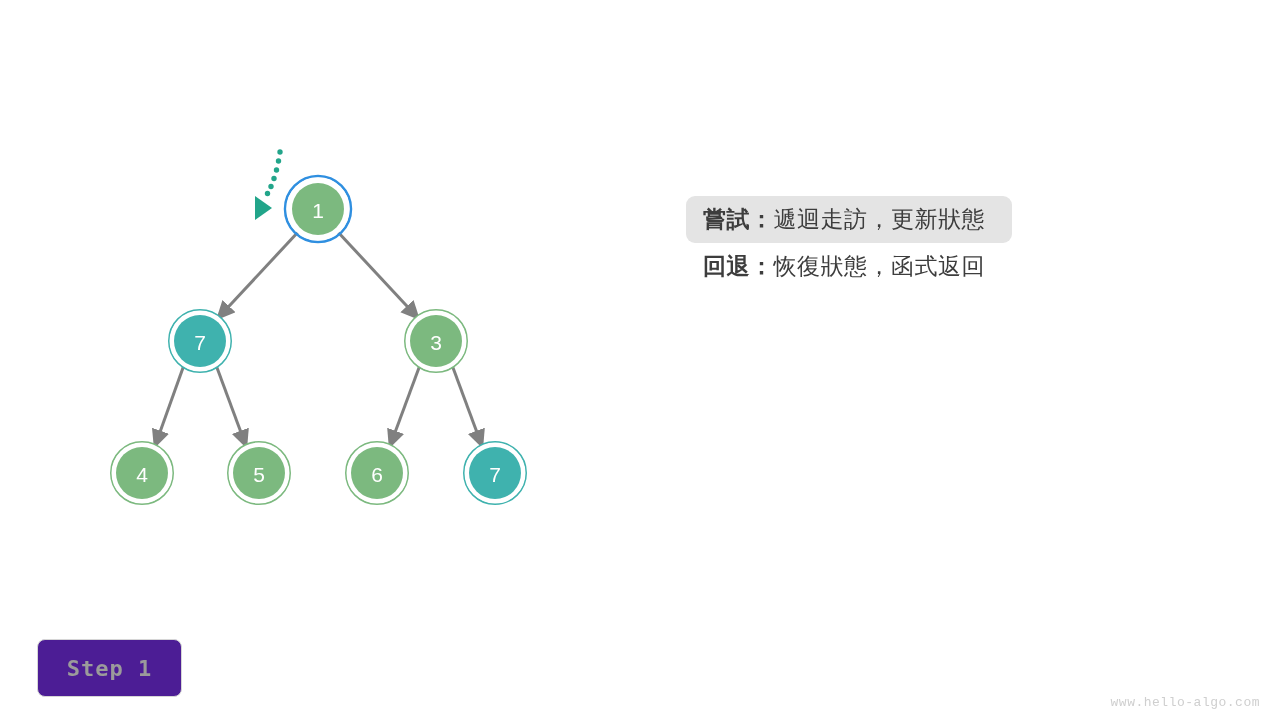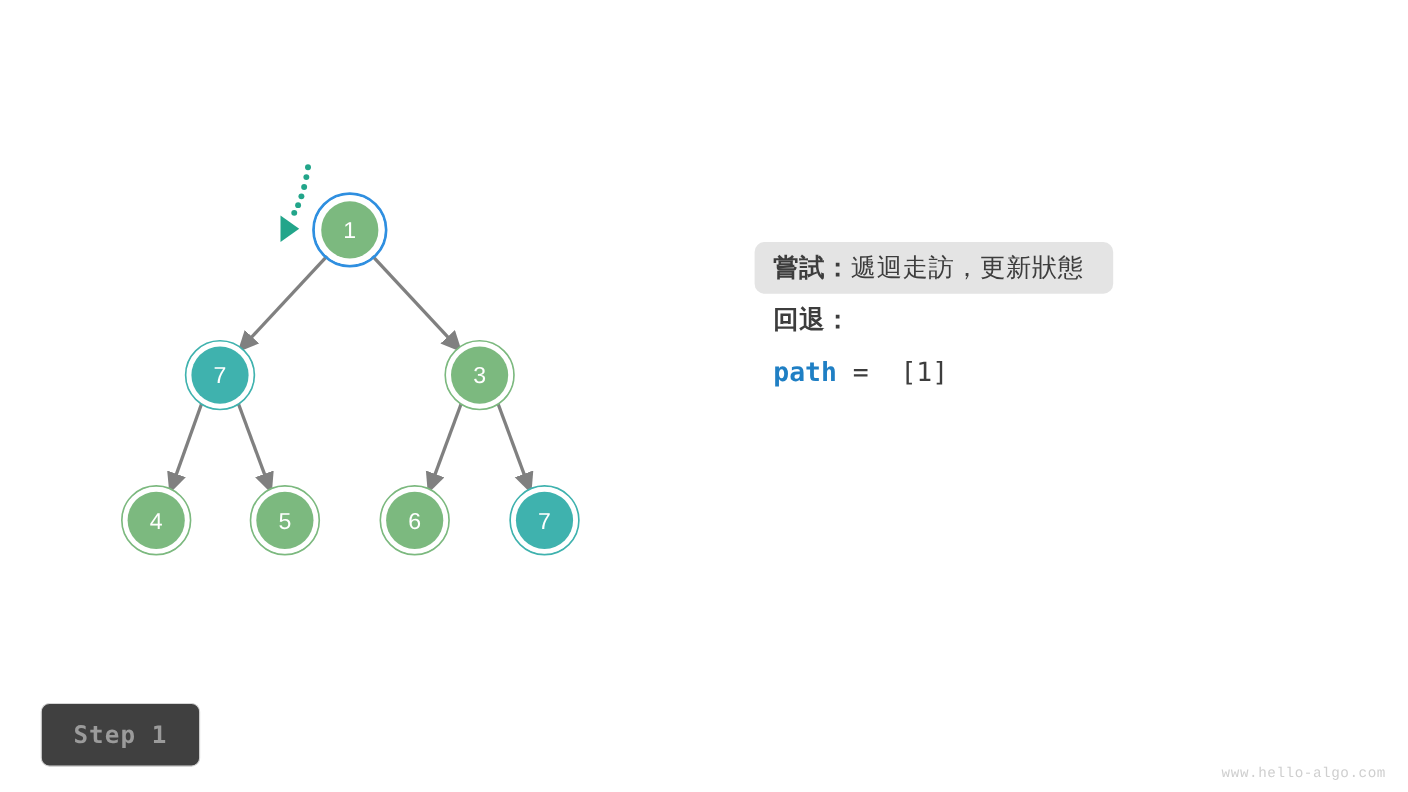--- a/index.html
+++ b/index.html
@@ -29,21 +29,21 @@
     font-size: 21px;
     fill: #ffffff;
     text-anchor: middle;
     dominant-baseline: central;
   }
 
   
   #panel {
     position: absolute;
     left: 686px;
-    top: 220px;
+    top: 196px;
     width: 540px;
   }
   .panel-line {
     height: 47px;
     display: flex;
     align-items: center;
     box-sizing: border-box;
   }
   .panel-line.highlight {
     background: #e4e4e4;
@@ -89,21 +89,21 @@
 
   
   #step-badge {
     position: absolute;
     left: 37px;
     top: 639px;
     width: 143px;
     height: 56px;
     border: 1px solid #d6d6d6;
     border-radius: 8px;
-    background: #404040;
+    background: #4c1d95;
     display: flex;
     align-items: center;
     justify-content: center;
     font-family: "DejaVu Sans Mono", "Liberation Mono", monospace;
     font-size: 22px;
     font-weight: bold;
     color: #9b9b9b;
     letter-spacing: 1px;
   }
 
@@ -201,26 +201,23 @@
 
   <div id="panel">
 
     <div class="panel-line highlight">
       <span class="cjk bold">嘗試：</span>
       <span class="cjk">遞迴走訪，更新狀態</span>
     </div>
 
     <div class="panel-line plain">
       <span class="cjk bold">回退：</span>
+      <span class="cjk">恢復狀態，函式返回</span>
     </div>
 
-    <div class="code-line">
-      <span class="var-path">path</span>
-      <span class="code-rest"> =  [1]</span>
-    </div>
 
     <div class="code-line spacer"></div>
 
 
   </div>
 
   <div id="step-badge">
     <span>Step 1</span>
   </div>
 

